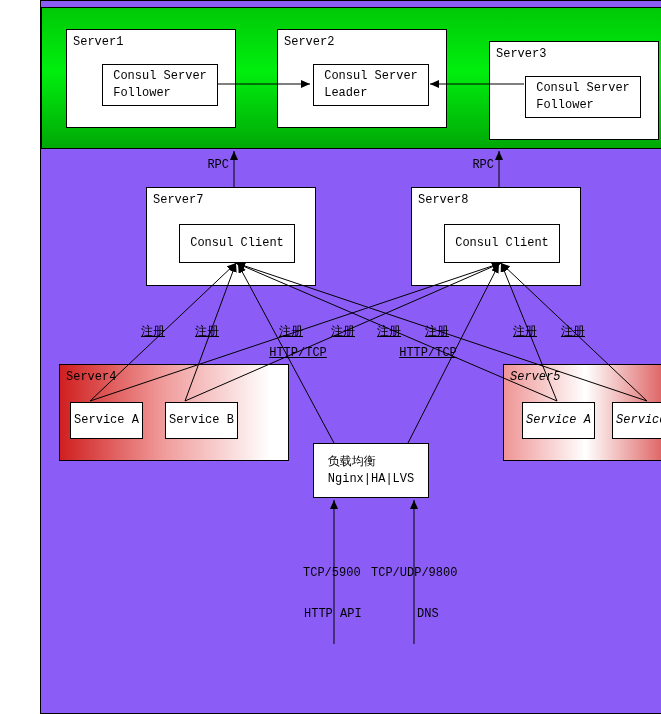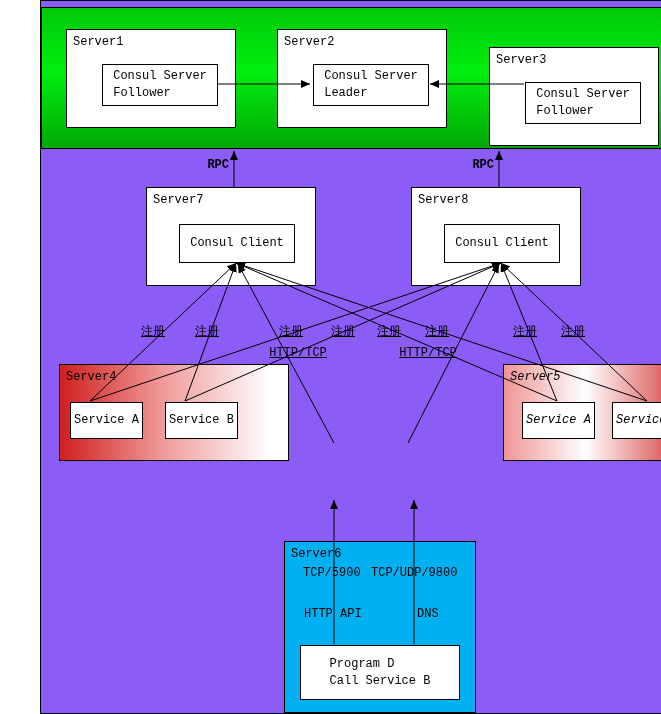--- a/index.html
+++ b/index.html
@@ -20,42 +20,42 @@
   .title { position:absolute; top:5px; left:6px; font-size:12px; white-space:nowrap; }
 
   .subnode { position:absolute; border:1px solid #000; background:#fff;
              display:flex; align-items:center; justify-content:center;
              text-align:left; font-size:12px; line-height:1.4; white-space:pre-line; }
 
   svg.wires { position:absolute; left:0; top:0; z-index:5; pointer-events:none; }
 
   .edge-label { position:absolute; z-index:6; font-size:12px; white-space:nowrap; }
   .center-x { transform:translateX(-50%);text-decoration:underline; }
-  .right-x  { transform:translateX(-100%);font-weight:bold; }
+  .right-x  { transform:translateX(-100%); }
 </style>
 </head>
 <body>
 
 <div class="canvas">
 
   <div class="band"></div>
 
   <div class="box" style="left:25px;top:28px;width:170px;height:99px">
     <div class="title">Server1</div>
     <div class="subnode" style="left:35px;top:34px;width:116px;height:42px">Consul Server
 Follower</div>
   </div>
 
   <div class="box" style="left:236px;top:28px;width:170px;height:99px">
     <div class="title">Server2</div>
     <div class="subnode" style="left:35px;top:34px;width:116px;height:42px">Consul Server
 Leader</div>
   </div>
 
-  <div class="box" style="left:448px;top:46px;width:170px;height:99px">
+  <div class="box" style="left:448px;top:40px;width:170px;height:99px">
     <div class="title">Server3</div>
     <div class="subnode" style="left:35px;top:34px;width:116px;height:42px">Consul Server
 Follower</div>
   </div>
 
   <div class="box" style="left:105px;top:186px;width:170px;height:99px">
     <div class="title">Server7</div>
     <div class="subnode" style="left:32px;top:36px;width:116px;height:39px">Consul Client</div>
   </div>
 
@@ -69,26 +69,23 @@
     <div class="subnode" style="left:10px;top:37px;width:73px;height:37px">Service A</div>
     <div class="subnode" style="left:105px;top:37px;width:73px;height:37px">Service B</div>
   </div>
 
   <div class="host red-right" style="left:462px;top:363px;width:196px;height:97px">
     <div class="title">Server5</div>
     <div class="subnode" style="left:18px;top:37px;width:73px;height:37px">Service A</div>
     <div class="subnode" style="left:108px;top:37px;width:73px;height:37px">Service B</div>
   </div>
 
+  <div class="subnode" style="left:272px;top:442px;width:116px;height:55px;z-index:4">负载均衡
+Nginx|HA|LVS</div>
 
-  <div class="host cyan" style="left:243px;top:540px;width:192px;height:172px">
-    <div class="title">Server6</div>
-    <div class="subnode" style="left:15px;top:103px;width:160px;height:55px">Program D
-Call Service B</div>
-  </div>
 
   <svg class="wires" width="661" height="714" viewBox="0 0 661 714">
     <defs>
       <marker id="arr" markerUnits="userSpaceOnUse" markerWidth="10" markerHeight="9" refX="9" refY="4" orient="auto">
         <path d="M0,0 L9,4 L0,8 Z" fill="#000"></path>
       </marker>
     </defs>
     <g stroke="#000" stroke-width="1">
       <line x1="176" y1="83" x2="269" y2="83" marker-end="url(#arr)"></line>
       <line x1="483" y1="83" x2="389" y2="83" marker-end="url(#arr)"></line>

